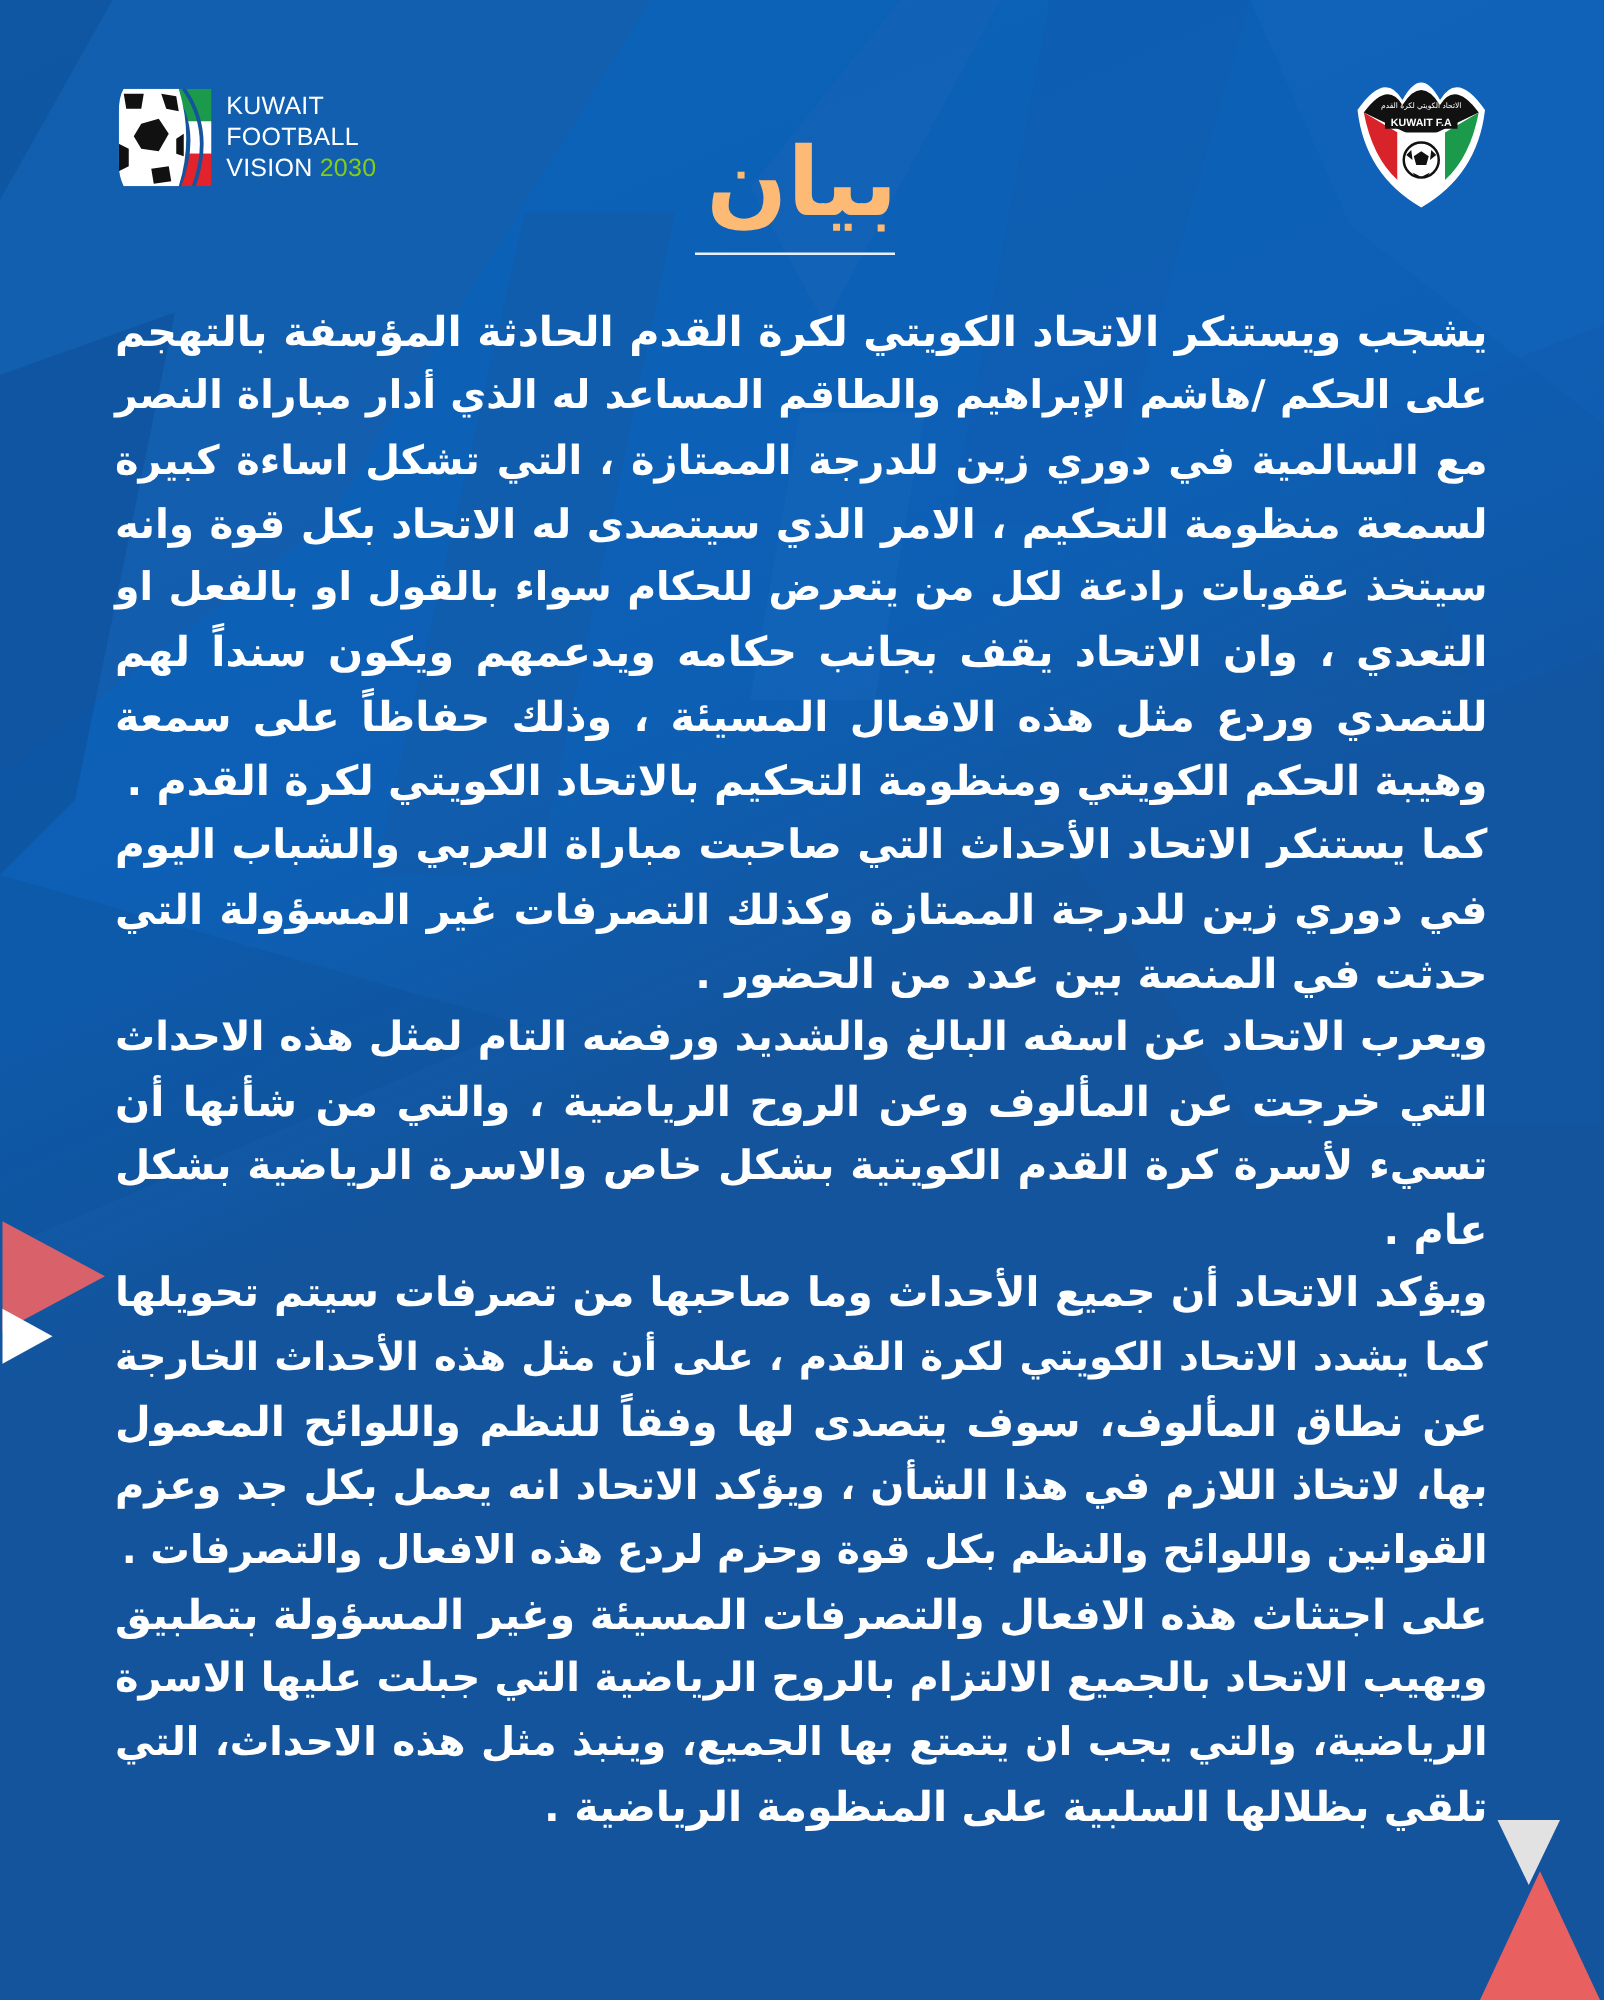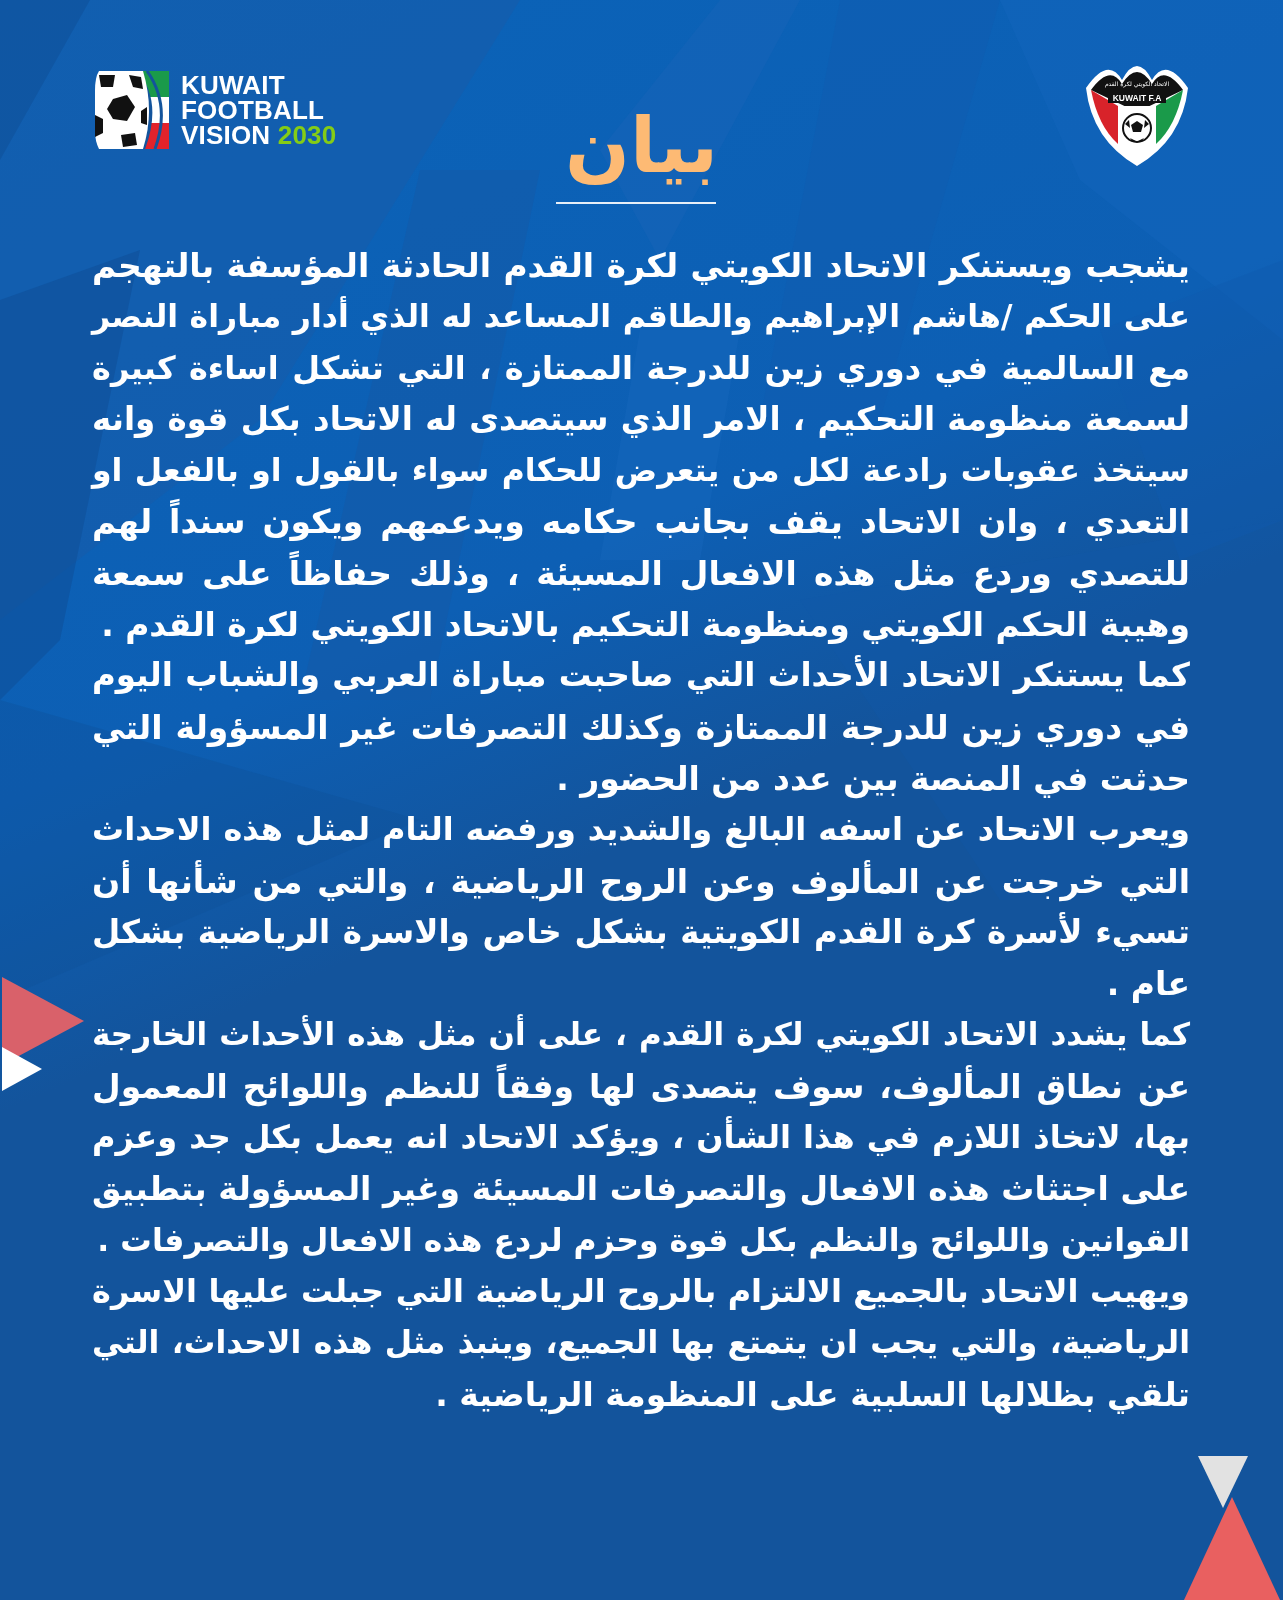--- a/index.html
+++ b/index.html
@@ -16,22 +16,22 @@
   .bg-layer svg { width: 100%; height: 100%; display: block; }
 
   
   .vision-logo {
     position: absolute; left: 95px; top: 70px; width: 280px; height: 80px;
     display: flex; align-items: center;
   }
   .vision-mark { width: 82px; height: 78px; position: relative; flex-shrink: 0; }
   .vision-mark svg { width: 100%; height: 100%; }
   .vision-text {
-    margin-left: 4px; font-family: "Liberation Sans", sans-serif; font-weight: 700;
-    font-size: 26px; line-height: 25px; letter-spacing: 0.2px; color: #ffffff;
+    margin-left: 4px; font-family: "Liberation Sans", sans-serif; font-weight: 400;
+    font-size: 20px; line-height: 25px; letter-spacing: 0.2px; color: #ffffff;
   }
   .vision-text .yr { color: #84cc16; }
 
   .kfa-crest {
     position: absolute; left: 1078px; top: 52px; width: 118px; height: 116px;
   }
   .kfa-crest svg { width: 100%; height: 100%; }
 
   .title {
     position: absolute; left: 0; right: 0; top: 96px; text-align: center;
@@ -165,25 +165,26 @@
   <span class="line" style="display: block; width: 1098px;">التعدي ، وان الاتحاد يقف بجانب حكامه ويدعمهم ويكون سنداً لهم</span>
   <span class="line" style="display: block; width: 1098px;">للتصدي وردع مثل هذه الافعال المسيئة ، وذلك حفاظاً على سمعة</span>
   <span class="line last" style="display: block; width: 1098px;">وهيبة الحكم الكويتي ومنظومة التحكيم بالاتحاد الكويتي لكرة القدم .</span>
   <span class="line" style="display: block; font-size: 32.5px; width: 1098px;">كما يستنكر الاتحاد الأحداث التي صاحبت مباراة العربي والشباب اليوم</span>
   <span class="line" style="display: block; width: 1098px;">في دوري زين للدرجة الممتازة وكذلك التصرفات غير المسؤولة التي</span>
   <span class="line last" style="display: block; width: 1098px;">حدثت في المنصة بين عدد من الحضور .</span>
   <span class="line" style="display: block; font-size: 32px; width: 1098px;">ويعرب الاتحاد عن اسفه البالغ والشديد ورفضه التام لمثل هذه الاحداث</span>
   <span class="line" style="display: block; width: 1098px;">التي خرجت عن المألوف وعن الروح الرياضية ، والتي من شأنها أن</span>
   <span class="line" style="display: block; font-size: 32.5px; width: 1098px;">تسيء لأسرة كرة القدم الكويتية بشكل خاص والاسرة الرياضية بشكل</span>
   <span class="line last" style="display: block; width: 1098px;">عام .</span>
+  <span class="line" style="display: block; font-size: 32.5px; width: 1098px;">ويؤكد الاتحاد أن جميع الأحداث وما صاحبها من تصرفات سيتم تحويلها</span>
   <span class="line" style="display: block; font-size: 31px; width: 1098px;">كما يشدد الاتحاد الكويتي لكرة القدم ، على أن مثل هذه الأحداث الخارجة</span>
   <span class="line" style="display: block; width: 1098px;">عن نطاق المألوف، سوف يتصدى لها وفقاً للنظم واللوائح المعمول</span>
   <span class="line" style="display: block; font-size: 32px; width: 1098px;">بها، لاتخاذ اللازم في هذا الشأن ، ويؤكد الاتحاد انه يعمل بكل جد وعزم</span>
+  <span class="line last" style="display: block; font-size: 31.5px; width: 1098px;">القوانين واللوائح والنظم بكل قوة وحزم لردع هذه الافعال والتصرفات .</span>
   <span class="line" style="display: block; width: 1098px;">على اجتثاث هذه الافعال والتصرفات المسيئة وغير المسؤولة بتطبيق</span>
-  <span class="line last" style="display: block; font-size: 31.5px; width: 1098px;">القوانين واللوائح والنظم بكل قوة وحزم لردع هذه الافعال والتصرفات .</span>
   <span class="line" style="display: block; font-size: 32px; width: 1098px;">ويهيب الاتحاد بالجميع الالتزام بالروح الرياضية التي جبلت عليها الاسرة</span>
   <span class="line" style="display: block; font-size: 31.5px; width: 1098px;">الرياضية، والتي يجب ان يتمتع بها الجميع، وينبذ مثل هذه الاحداث، التي</span>
   <span class="line last" style="display: block; width: 1098px;">تلقي بظلالها السلبية على المنظومة الرياضية .</span>
 </div>
 
 <div class="tri tri-red-left"></div>
 <div class="tri tri-white-left"></div>
 <div class="tri tri-grey-right"></div>
 <div class="tri tri-red-right"></div>
 

